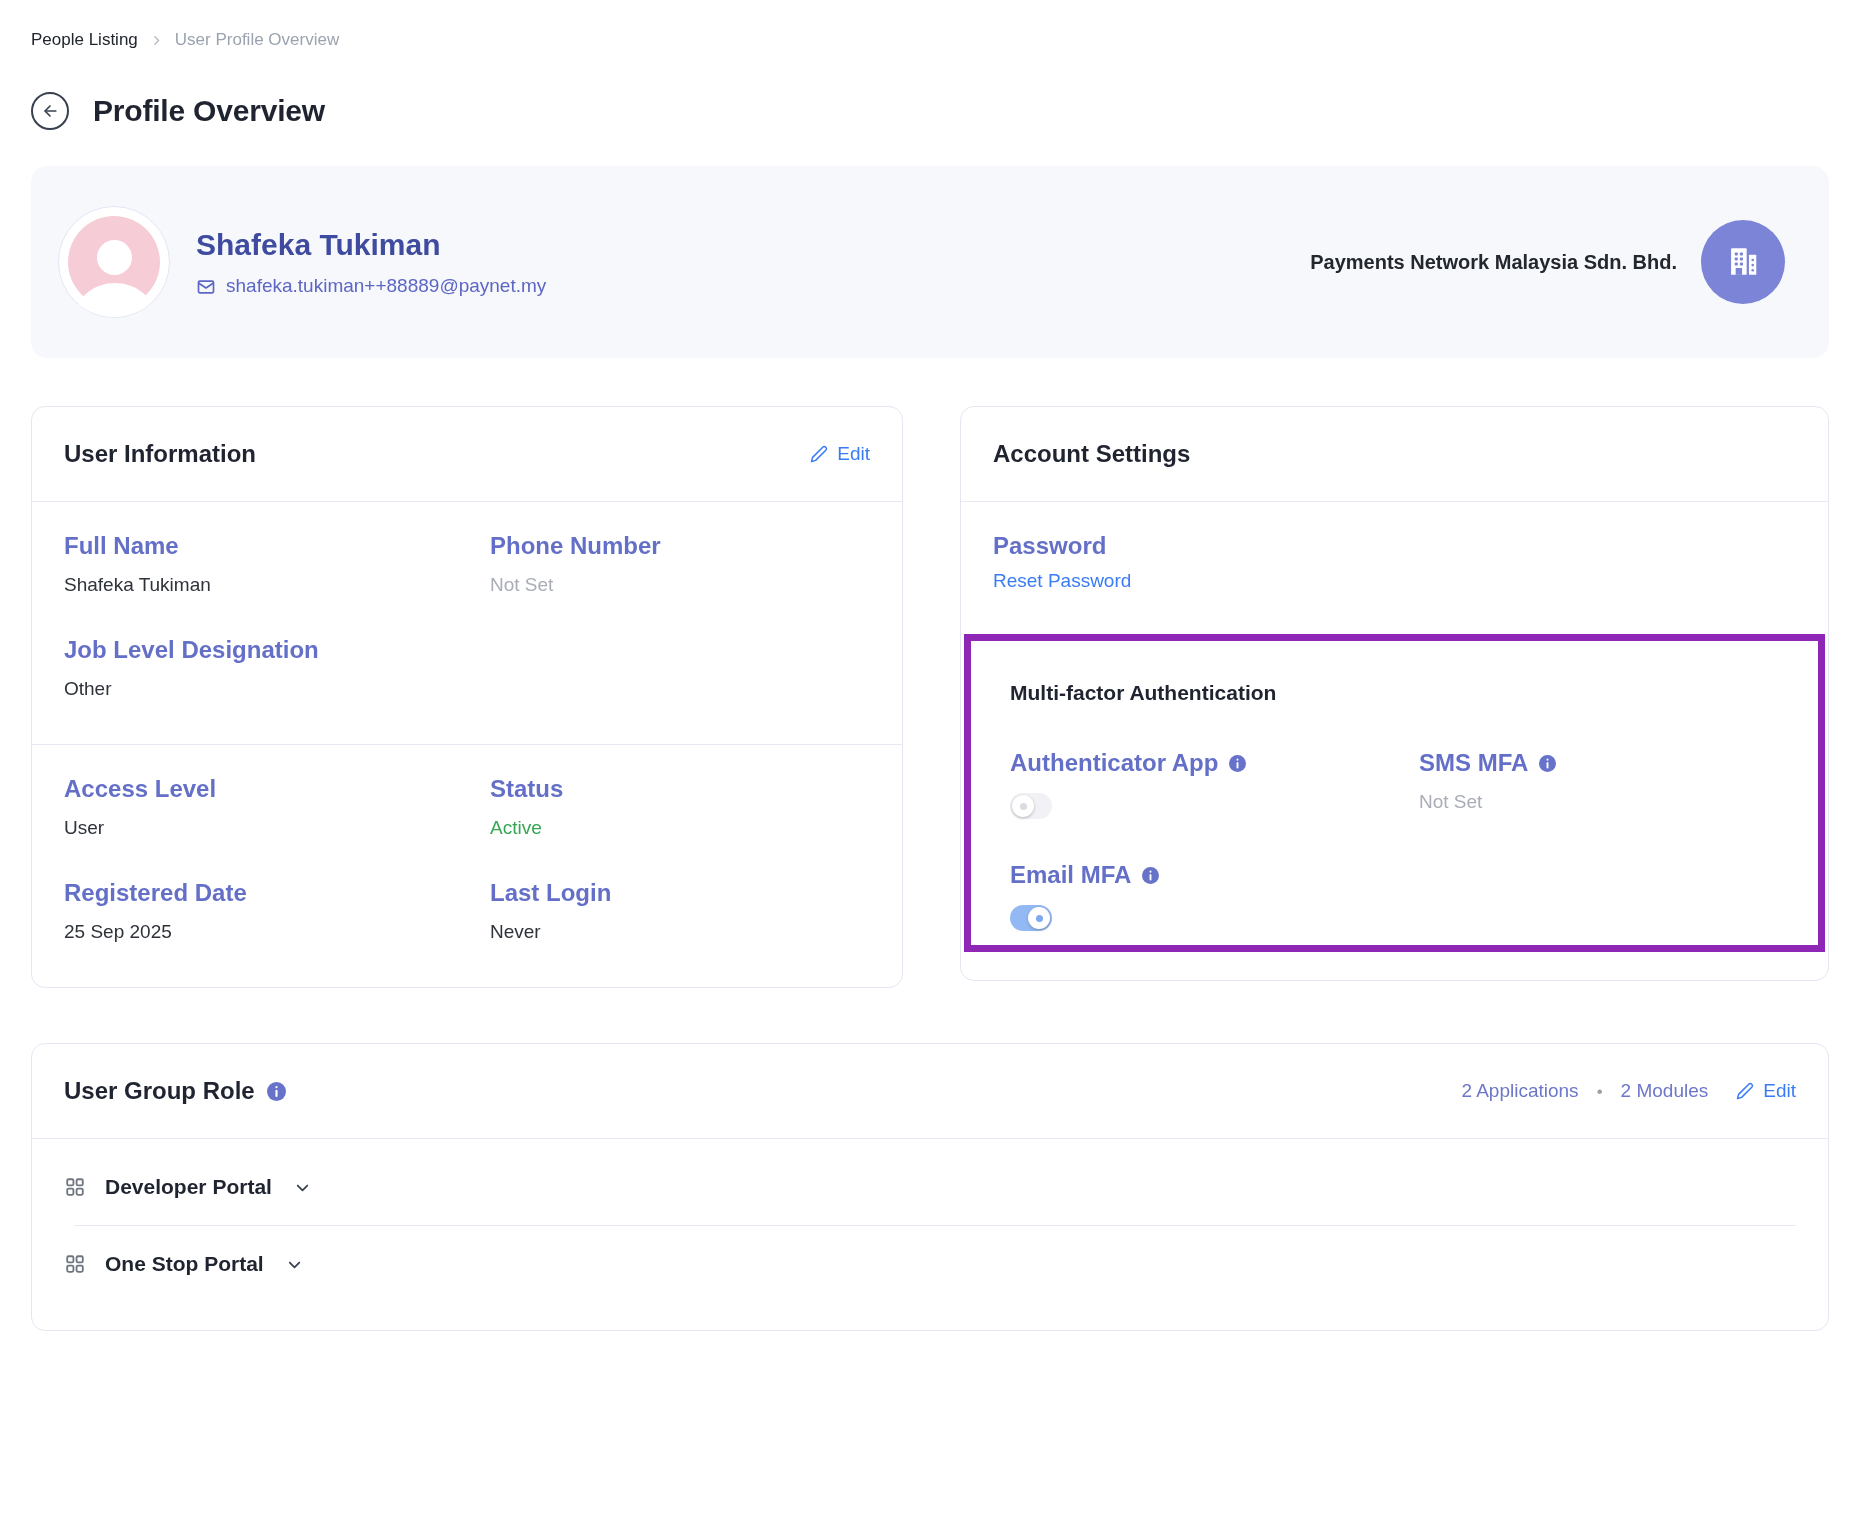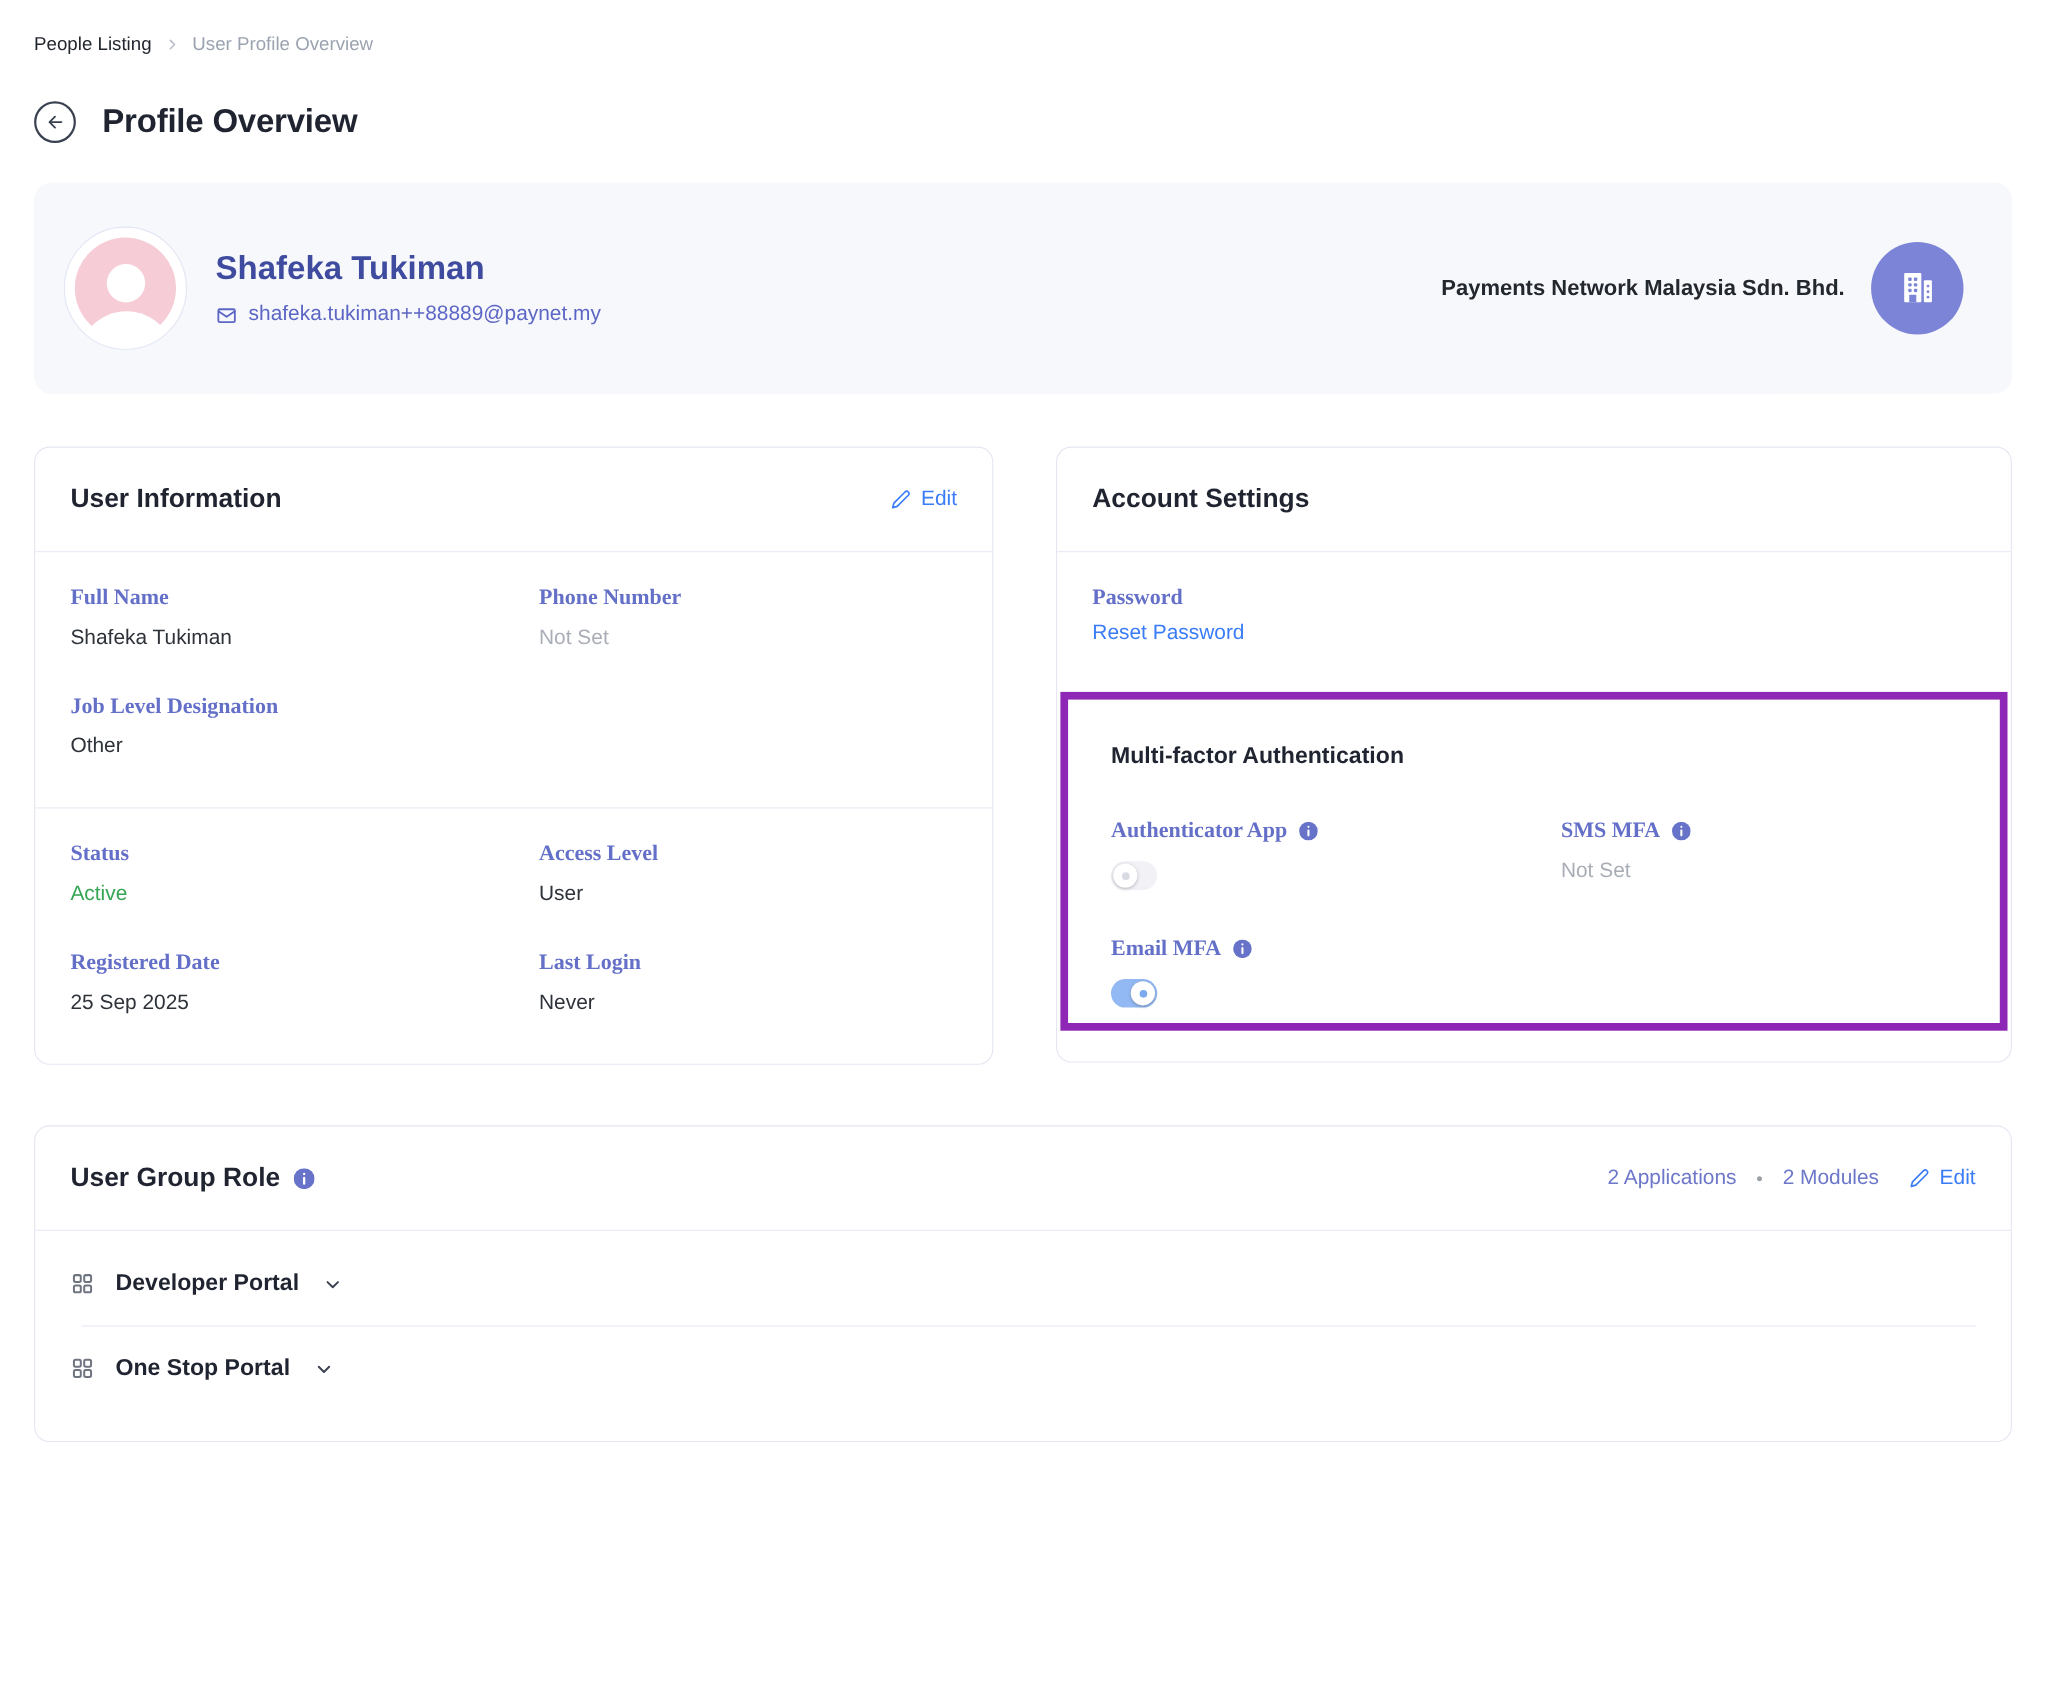--- a/index.html
+++ b/index.html
@@ -62,21 +62,21 @@
   .card-header{display:flex; align-items:center; justify-content:space-between;
     padding:33px 32px; border-bottom:1px solid var(--divider);}
   .card-title{margin:0; font-size:24px; font-weight:700; color:#1f2430; display:flex; align-items:center; gap:12px;}
   .edit-link{display:flex; align-items:center; gap:9px; color:var(--accent-blue);
     font-size:19px; cursor:pointer; text-decoration:none;}
 
   .card-section{padding:30px 32px 4px;}
   .card-section + .card-section{border-top:1px solid var(--divider);}
   .grid2{display:grid; grid-template-columns:426px 1fr;}
   .field{margin-bottom:40px;}
-  .field-label{font-size:20px; font-weight:700; color:var(--label-indigo);font-family:Liberation Serif, serif;}
+  .field-label{font-size:24px; font-weight:700; color:var(--label-indigo);}
   .field-value{font-size:19px; color:var(--text-value); margin-top:14px;}
   .field-value.muted{color:var(--text-muted);}
   .field-value.green{color:var(--status-green);}
   .link{display:inline-block; font-size:19px; color:var(--accent-blue); margin-top:10px; cursor:pointer; text-decoration:none;}
 
   
   .mfa-box{margin:0 3px 28px; border:7px solid var(--highlight-purple);
     padding:40px 39px 14px;}
   .mfa-title{margin:0 0 44px; font-size:21px; font-weight:700; color:#1f2430;}
   .mfa-grid{display:grid; grid-template-columns:409px 1fr; row-gap:42px;}
@@ -201,26 +201,26 @@
             <div class="field-label">Job Level Designation</div>
             <div class="field-value">Other</div>
           </div>
           <div></div>
         </div>
       </div>
 
       <div class="card-section">
         <div class="grid2">
           <div class="field">
+            <div class="field-label">Access Level</div>
+            <div class="field-value">User</div>
+          </div>
+          <div class="field">
             <div class="field-label">Status</div>
             <div class="field-value green">Active</div>
-          </div>
-          <div class="field">
-            <div class="field-label">Access Level</div>
-            <div class="field-value">User</div>
           </div>
           <div class="field">
             <div class="field-label">Registered Date</div>
             <div class="field-value">25 Sep 2025</div>
           </div>
           <div class="field">
             <div class="field-label">Last Login</div>
             <div class="field-value">Never</div>
           </div>
         </div>

